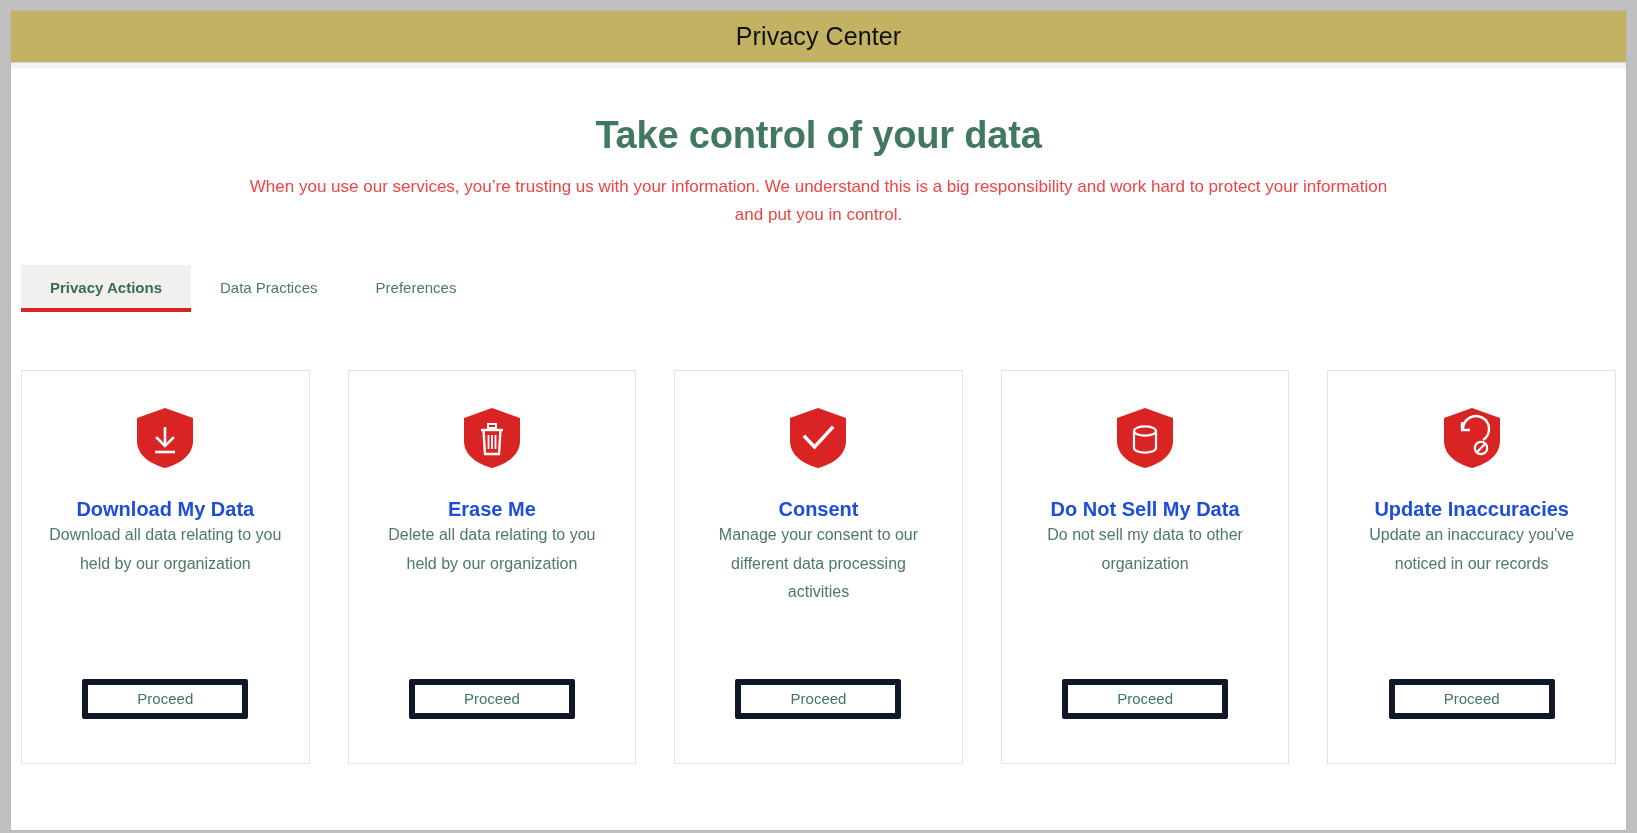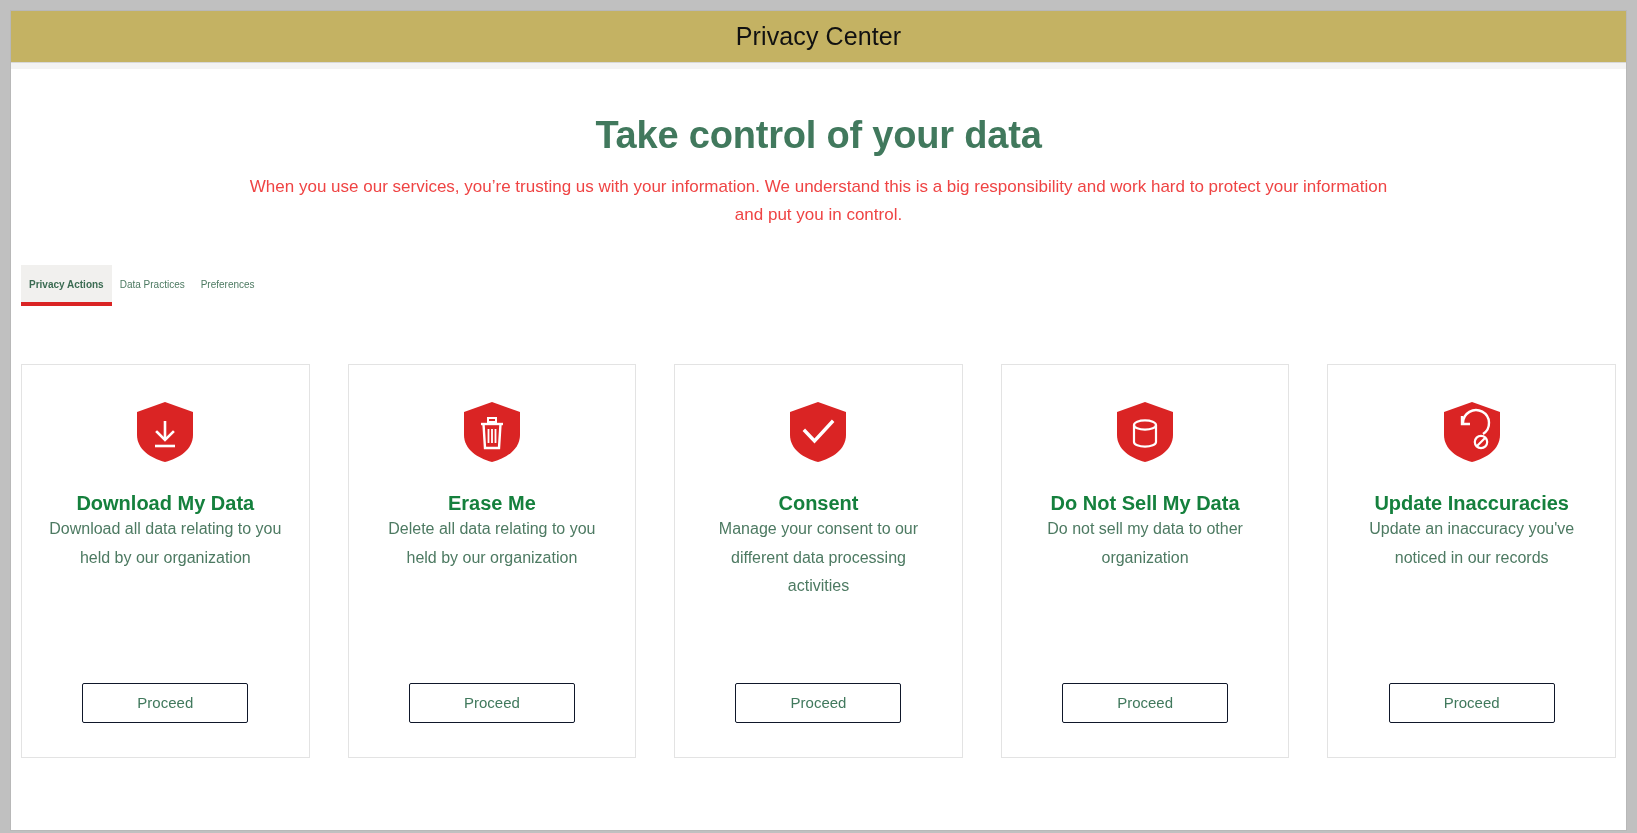--- a/index.html
+++ b/index.html
@@ -80,22 +80,22 @@
 
   
   #tabs {
     margin-top: 36px;
     padding-left: 10px;
     display: flex;
     align-items: flex-start;
   }
   .tab {
     position: relative;
-    padding: 14px 8px 16px;
-    font-size: 10px;
+    padding: 14px 29px 16px;
+    font-size: 15px;
     color: #4d7a62;
     cursor: pointer;
     white-space: nowrap;
   }
   .tab.active {
     background: #f1f0ee;
     font-weight: bold;
     color: #3b6b52;
   }
   .tab.active::after {
@@ -134,36 +134,36 @@
     height: 62px;
     position: relative;
     flex: none;
   }
   .shield svg { display: block; width: 60px; height: 62px; }
 
   .card-title {
     margin-top: 28px;
     font-size: 20px;
     font-weight: bold;
-    color: #15803d;
+    color: #1d4ed8;
     line-height: 1.2;
   }
   .card-desc {
     font-size: 16px;
     line-height: 1.8;
     color: #4d7a62;
     max-width: 240px;
   }
   .card-spacer { flex: 1 1 auto; min-height: 22px; }
 
   .proceed-btn {
-    margin-bottom: 34px;
+    margin-bottom: 44px;
     width: 166px;
     height: 40px;
-    border: 1px solid #0f172a;
+    border: 6px solid #0f172a;
     background: #ffffff;
     color: #41795d;
     font-size: 15px;
     font-family: "Liberation Sans", sans-serif;
     cursor: pointer;
     border-radius: 2px;
     flex: none;
   }
 </style>
 </head>

